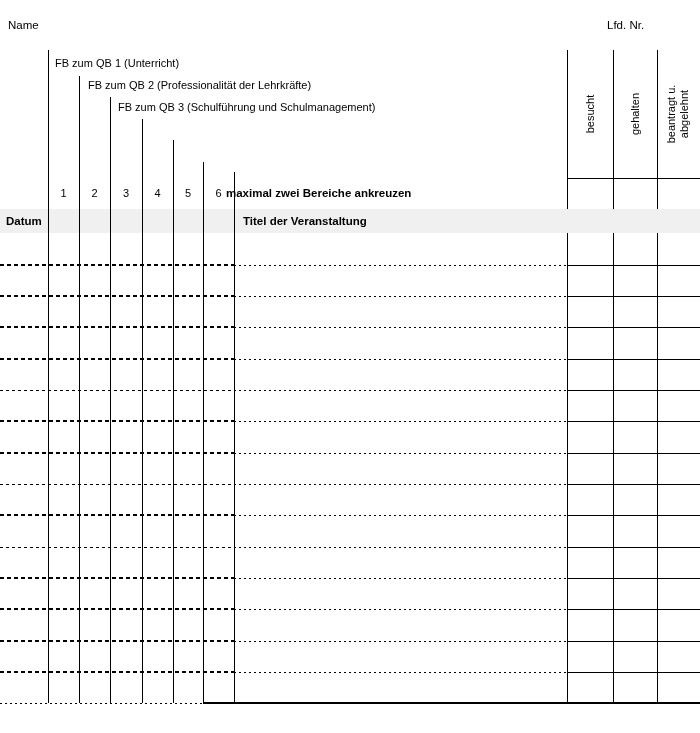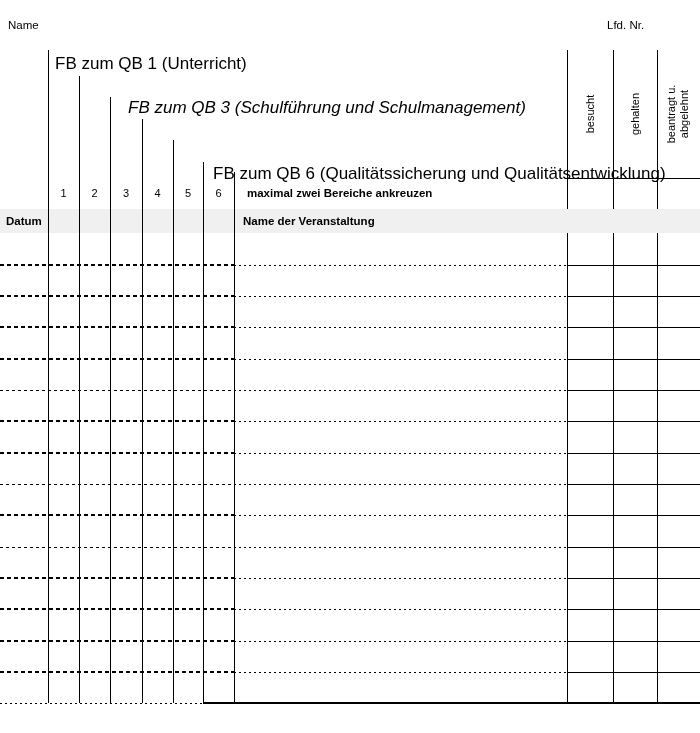--- a/index.html
+++ b/index.html
@@ -7,21 +7,21 @@
   #page {
     position: relative;
     width: 700px;
     height: 733px;
     background: #fff;
     font-family: "Liberation Sans", sans-serif;
     color: #000;
     overflow: hidden;
   }
   .txt { position: absolute; font-size: 11.5px; line-height: 13px; white-space: nowrap; z-index: 4; }
-  .small { font-size: 17px; }
+  .small { font-size: 11px; }
   .bold { font-weight: bold; }
   .vline { position: absolute; width: 1px; background: #000; }
   .vline.left-sec { z-index: 3; }
   .vline.right-sec { z-index: 1; }
   .hline { position: absolute; height: 1px; background: #000; z-index: 1; }
   .band { position: absolute; left: 0; top: 209px; width: 700px; height: 24px; z-index: 2; }
   .numcell { position: absolute; top: 186px; height: 14px; display: flex; align-items: center; justify-content: center; font-size: 11px; z-index: 4; }
   .rot {
     position: absolute; z-index: 4;
     display: flex; flex-direction: column; align-items: center; justify-content: center;
@@ -38,22 +38,22 @@
 </style>
 </head>
 <body>
 
 <div id="page" style="background: rgb(255, 255, 255); padding-left: 26px;">
 
   <div class="txt" style="left:8px; top:19px;">Name</div>
   <div class="txt" style="left:607px; top:19px;">Lfd. Nr.</div>
 
   <div class="txt small" style="left:55px;  top:57px;">FB zum QB 1 (Unterricht)</div>
-  <div class="txt small" style="left:128px; top:101px;font-style:italic;">FB zum QB 3 (Schulführung und Schulmanagement)</div>
-  <div class="txt small" style="left:213px; top:167px;">FB zum QB 6 (Qualitätssicherung und Qualitätsentwicklung)</div>
+  <div class="txt small" style="left:88px;  top:79px;">FB zum QB 2 (Professionalität der Lehrkräfte)</div>
+  <div class="txt small" style="left:118px; top:101px;">FB zum QB 3 (Schulführung und Schulmanagement)</div>
 
   <div class="vline left-sec" style="left:48px;  top:50px;  height:653px;"></div>
   <div class="vline left-sec" style="left:79px;  top:76px;  height:627px;"></div>
   <div class="vline left-sec" style="left:110px; top:97px;  height:606px;"></div>
   <div class="vline left-sec" style="left:142px; top:119px; height:584px;"></div>
   <div class="vline left-sec" style="left:173px; top:140px; height:563px;"></div>
   <div class="vline left-sec" style="left:203px; top:162px; height:541px;"></div>
   <div class="vline left-sec" style="left:234px; top:172px; height:531px;"></div>
 
   <div class="vline right-sec" style="left:567px; top:50px; height:653px;"></div>
@@ -72,25 +72,25 @@
     <span>beantragt u.</span>
     <span>abgelehnt</span>
   </div>
 
   <div class="numcell" style="left:48px;  width:31px;">1</div>
   <div class="numcell" style="left:79px;  width:31px;">2</div>
   <div class="numcell" style="left:110px; width:32px;">3</div>
   <div class="numcell" style="left:142px; width:31px;">4</div>
   <div class="numcell" style="left:173px; width:30px;">5</div>
   <div class="numcell" style="left:203px; width:31px;">6</div>
-  <div class="txt bold" style="left:247px; top:187px;">maximal zwei Bereiche ankreuzen</div>
+  <div class="txt bold" style="left:226px; top:187px;">maximal zwei Bereiche ankreuzen</div>
 
   <div class="band" style="background: rgb(240, 240, 240);"></div>
   <div class="txt bold" style="left:6px; top:215px;">Datum</div>
-  <div class="txt bold" style="left:243px; top:215px;">Name der Veranstaltung</div>
+  <div class="txt bold" style="left:243px; top:215px;">Titel der Veranstaltung</div>
 
 <div class="rowarea" style="left: 0px; top: 233.4px; width: 700px; height: 31.33px;"></div>
     <div class="seg dash-bold" style="left: 0px; top: 265px; width: 234px;"></div>
     <div class="seg dash-fine" style="left: 234px; top: 265px; width: 333px;"></div>
     <div class="seg solid-1" style="left: 567px; top: 265px; width: 133px;"></div>
     <div class="rowarea" style="left: 0px; top: 264.73px; width: 700px; height: 31.33px;"></div>
     <div class="seg dash-bold" style="left: 0px; top: 296px; width: 234px;"></div>
     <div class="seg dash-fine" style="left: 234px; top: 296px; width: 333px;"></div>
     <div class="seg solid-1" style="left: 567px; top: 296px; width: 133px;"></div>
     <div class="rowarea" style="left: 0px; top: 296.06px; width: 700px; height: 31.33px;"></div>

